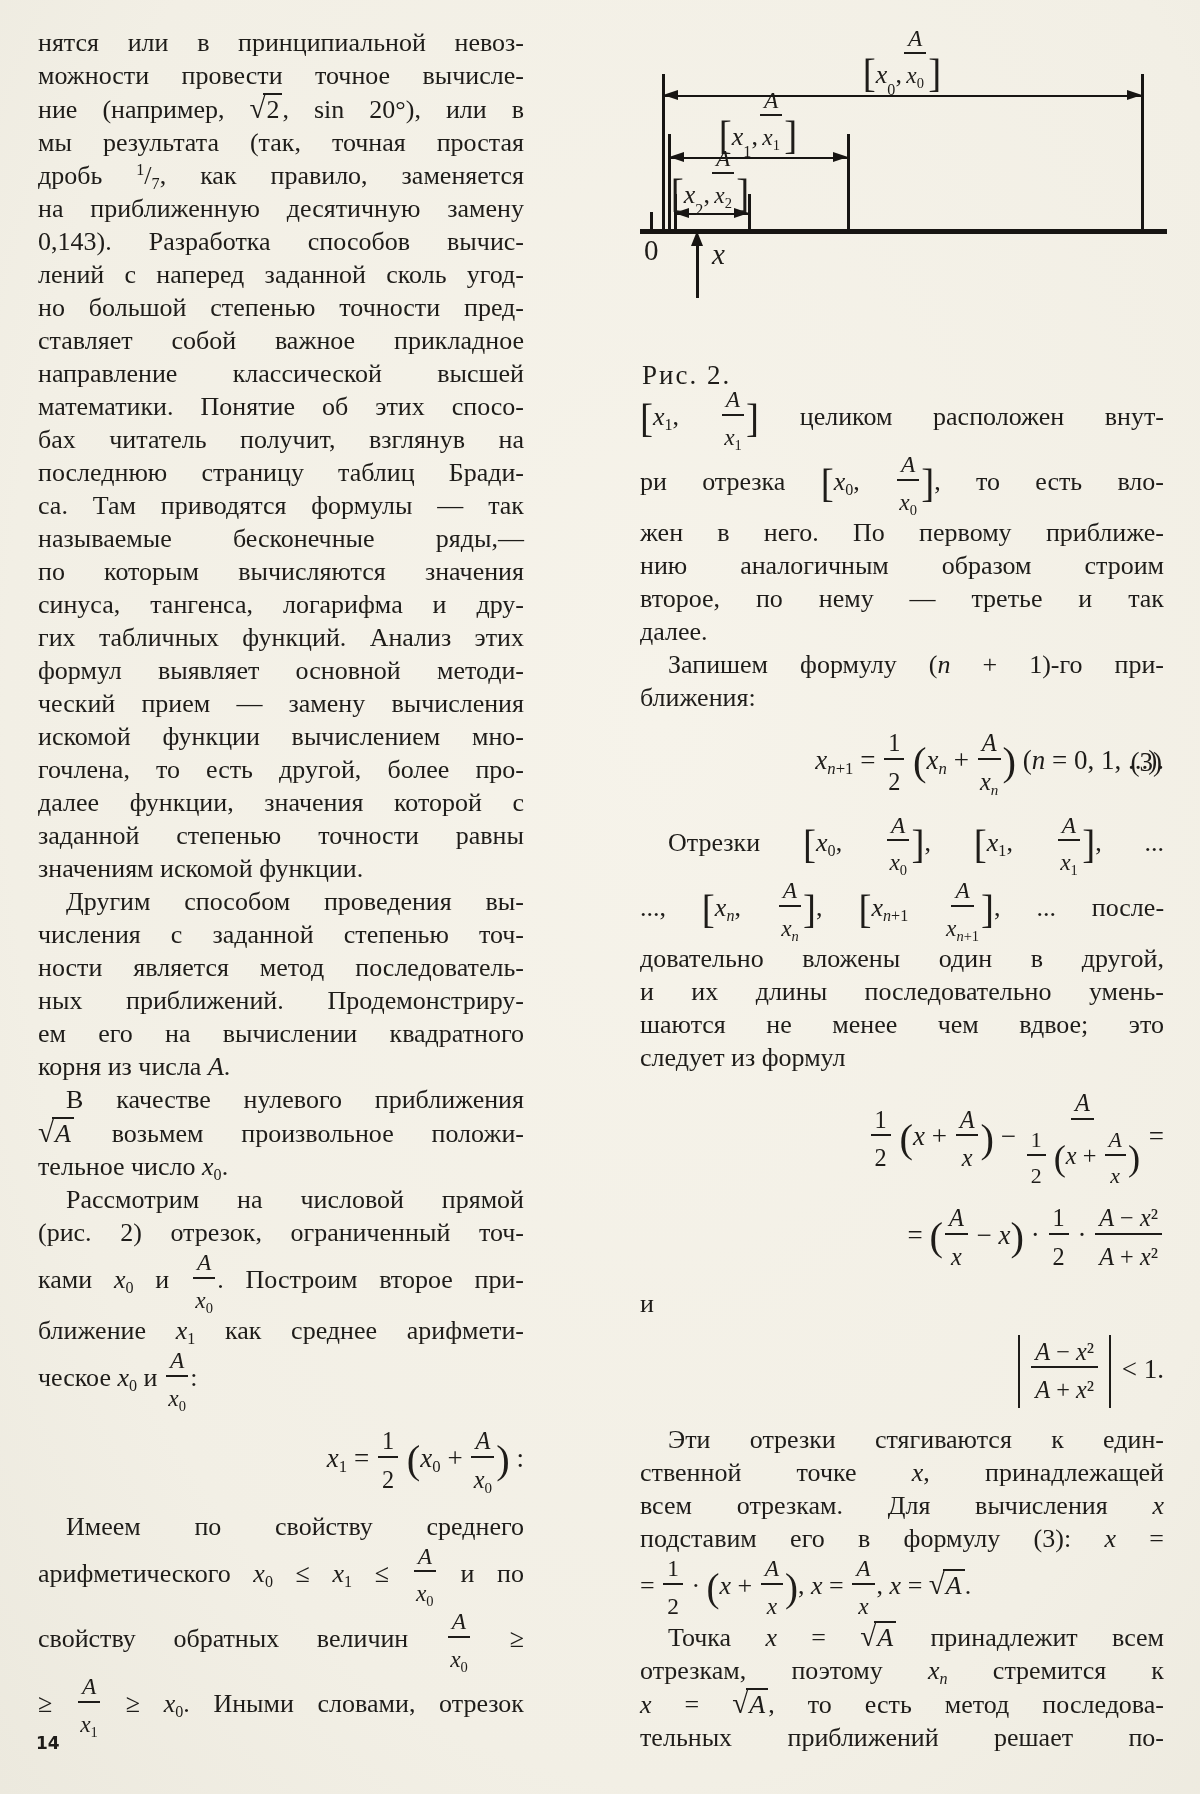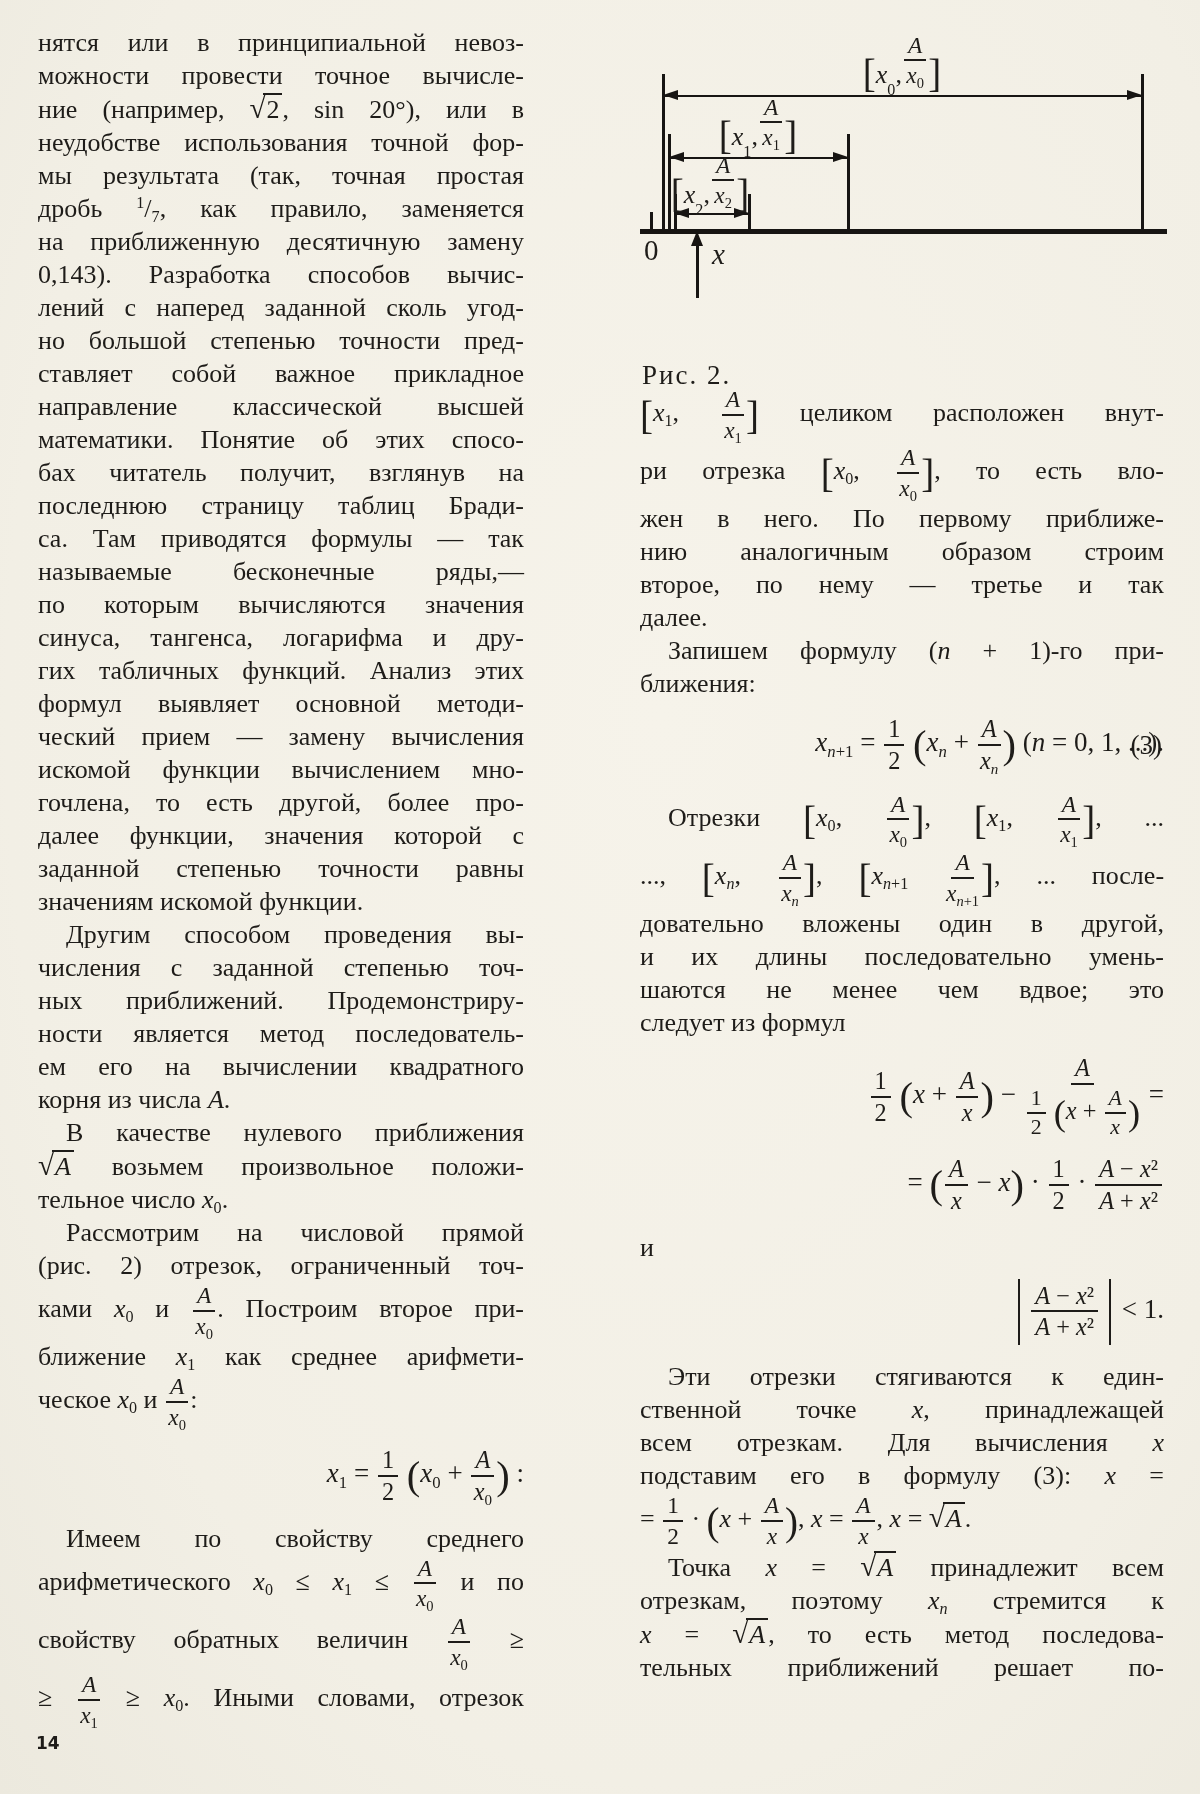--- a/index.html
+++ b/index.html
@@ -11,21 +11,21 @@
   #colR{left:640px;top:386px;width:524px;}
   .ln{font-size:26px;line-height:33px;text-align:justify;text-align-last:justify;}
   .ln.end{text-align-last:left;}
   .ln.ind{text-indent:28px;}
   i{font-style:italic;}
   sub{font-size:0.62em;vertical-align:-0.32em;line-height:0;}
   sup{font-size:0.62em;vertical-align:0.55em;line-height:0;}
   .fr{display:inline-flex;flex-direction:column;align-items:center;vertical-align:middle;
       font-size:0.9em;line-height:1.18;margin:0 2px;text-indent:0;}
   .fn{display:block;border-bottom:2px solid currentColor;padding:0 4px 0 4px;}
-  .fd{display:block;padding-top:1px;}
+  .fd{display:block;padding-top:8px;}
   .sq{white-space:nowrap;}
   .rad{font-size:1.12em;}
   .bar{border-top:2px solid currentColor;padding:0 3px;margin-left:-2px;}
   .big{font-size:1.5em;line-height:0.85;vertical-align:middle;}
   .abs{display:inline-flex;align-items:center;border-left:2.5px solid currentColor;
        border-right:2.5px solid currentColor;padding:3px 9px;margin:0 4px;vertical-align:middle;}
   .formula{position:relative;display:flex;justify-content:flex-end;align-items:center;
            margin:15px 0;font-size:27px;line-height:1.25;}
   .formula.fright{justify-content:flex-end;margin-top:6px;}
   .eqno{position:absolute;right:2px;top:50%;transform:translateY(-50%);}
@@ -80,21 +80,20 @@
     <div class="figtext" style="left:44px;top:212px;font-size:29px;">0</div>
     <div class="uarrow" style="left:96px;top:222px;height:54px;"></div>
     <div class="figtext" style="left:112px;top:216px;font-size:29px;"><i>x</i></div>
   </div>
   <div id="figcap">Рис. 2.</div>
 
   <div class="col" id="colL">
       <div class="ln">нятся или в принципиальной невоз-</div>
       <div class="ln">можности провести точное вычисле-</div>
       <div class="ln">ние (например, <span class="sq"><span class="rad">√</span><span class="bar">2</span></span>, sin 20°), или в</div>
-      <div class="ln">неудобстве использования точной фор-</div>
       <div class="ln">мы результата (так, точная простая</div>
       <div class="ln">дробь <sup>1</sup>/<sub>7</sub>, как правило, заменяется</div>
       <div class="ln">на приближенную десятичную замену</div>
       <div class="ln">0,143). Разработка способов вычис-</div>
       <div class="ln">лений с наперед заданной сколь угод-</div>
       <div class="ln">но большой степенью точности пред-</div>
       <div class="ln">ставляет собой важное прикладное</div>
       <div class="ln">направление классической высшей</div>
       <div class="ln">математики. Понятие об этих спосо-</div>
       <div class="ln">бах читатель получит, взглянув на</div>
@@ -106,22 +105,22 @@
       <div class="ln">гих табличных функций. Анализ этих</div>
       <div class="ln">формул выявляет основной методи-</div>
       <div class="ln">ческий прием — замену вычисления</div>
       <div class="ln">искомой функции вычислением мно-</div>
       <div class="ln">гочлена, то есть другой, более про-</div>
       <div class="ln">далее функции, значения которой с</div>
       <div class="ln">заданной степенью точности равны</div>
       <div class="ln end">значениям искомой функции.</div>
       <div class="ln ind">Другим способом проведения вы-</div>
       <div class="ln">числения с заданной степенью точ-</div>
+      <div class="ln">ности является метод последователь-</div>
       <div class="ln">ных приближений. Продемонстриру-</div>
-      <div class="ln">ности является метод последователь-</div>
       <div class="ln">ем его на вычислении квадратного</div>
       <div class="ln end">корня из числа <i>A</i>.</div>
       <div class="ln ind">В качестве нулевого приближения</div>
       <div class="ln"><span class="sq"><span class="rad">√</span><span class="bar"><i>A</i></span></span> возьмем произвольное положи-</div>
       <div class="ln end">тельное число <i>x</i><sub>0</sub>.</div>
       <div class="ln ind">Рассмотрим на числовой прямой</div>
       <div class="ln">(рис. 2) отрезок, ограниченный точ-</div>
       <div class="ln">ками <i>x</i><sub>0</sub> и <span class="fr">
           <span class="fn"><i>A</i></span>
           <span class="fd"><i>x</i><sub>0</sub></span>

